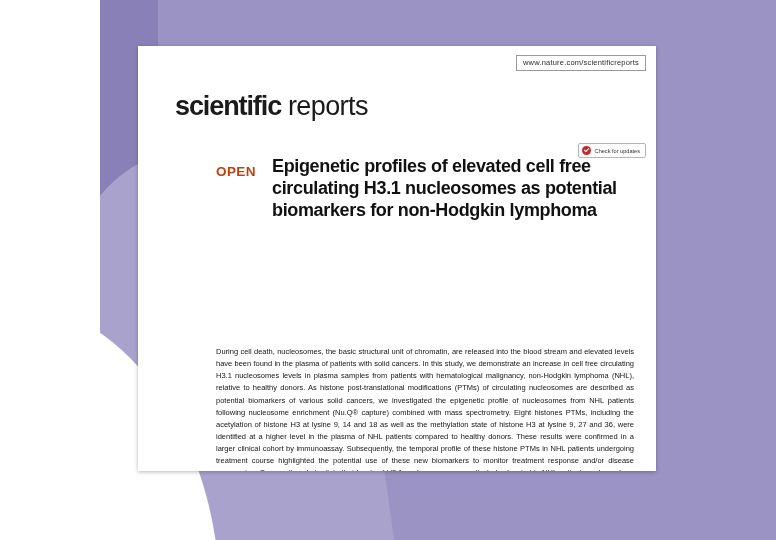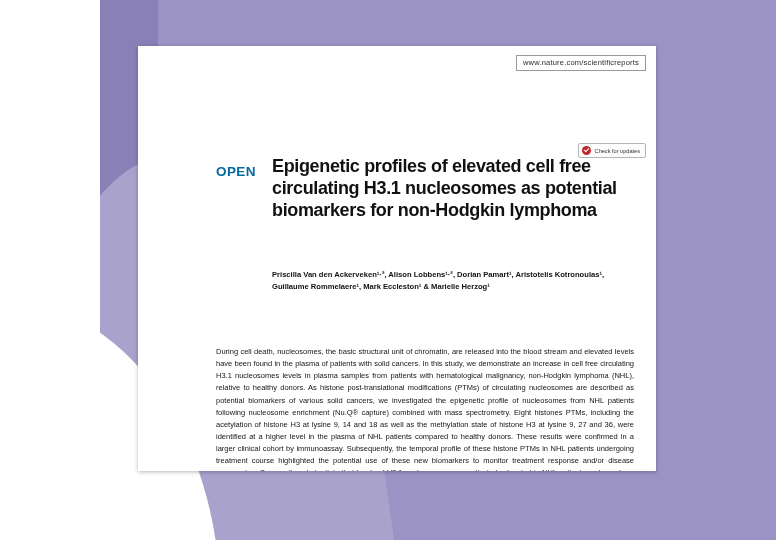--- a/index.html
+++ b/index.html
@@ -153,21 +153,21 @@
     border-bottom: 1.2px solid #fff;
     transform: rotate(-45deg);
   }
   .open-label {
     position: absolute;
     left: 78px;
     top: 118px;
     font-size: 13.5px;
     font-weight: 700;
     letter-spacing: 0.4px;
-    color: #0369a1;
+    color: #c2410c;
   }
   .title {
     position: absolute;
     left: 134px;
     top: 110px;
     width: 360px;
     font-size: 18px;
     line-height: 1.22;
     font-weight: 700;
     color: #111111;
@@ -205,29 +205,31 @@
     <div class="bg-swoosh"></div>
     <div class="bg-left-white"></div>
     <div class="bg-swoosh2"></div>
   </div>
 
   <div class="page">
     <div class="page-inner">
 
       <div class="nature-url">www.nature.com/scientificreports</div>
 
+      <div class="masthead">
+        <b>scientific</b><span class="light"> reports</span>
+      </div>
 
       <div class="check-updates">
         <span class="cu-badge"></span>
         <span>Check for updates</span>
       </div>
 
       <div class="open-label">OPEN</div>
 
       <div class="title">Epigenetic profiles of elevated cell free circulating H3.1 nucleosomes as potential biomarkers for non-Hodgkin lymphoma</div>
 
-      <div class="authors">Priscilla Van den Ackerveken¹·², Alison Lobbens¹·², Dorian Pamart¹, Aristotelis Kotronoulas¹, Guillaume Rommelaere¹, Mark Eccleston¹ &amp; Marielle Herzog¹</div>
 
       <div class="abstract">During cell death, nucleosomes, the basic structural unit of chromatin, are released into the blood stream and elevated levels have been found in the plasma of patients with solid cancers. In this study, we demonstrate an increase in cell free circulating H3.1 nucleosomes levels in plasma samples from patients with hematological malignancy, non-Hodgkin lymphoma (NHL), relative to healthy donors. As histone post-translational modifications (PTMs) of circulating nucleosomes are described as potential biomarkers of various solid cancers, we investigated the epigenetic profile of nucleosomes from NHL patients following nucleosome enrichment (Nu.Q® capture) combined with mass spectrometry. Eight histones PTMs, including the acetylation of histone H3 at lysine 9, 14 and 18 as well as the methylation state of histone H3 at lysine 9, 27 and 36, were identified at a higher level in the plasma of NHL patients compared to healthy donors. These results were confirmed in a larger clinical cohort by immunoassay. Subsequently, the temporal profile of these histone PTMs in NHL patients undergoing treatment course highlighted the potential use of these new biomarkers to monitor treatment response and/or disease progression. Our results substantiate that levels of H3.1 nucleosomes are particularly elevated in NHL patients and may be a useful diagnostic tool. Moreover, our work emphasizes the crucial roles of the epigenetic marks present on circulating nucleosomes to detect and monitor tumor progression and/or treatment response of non-Hodgkin Lymphoma.</div>
 
     </div>
   </div>
 </div>
 
 </body></html>

